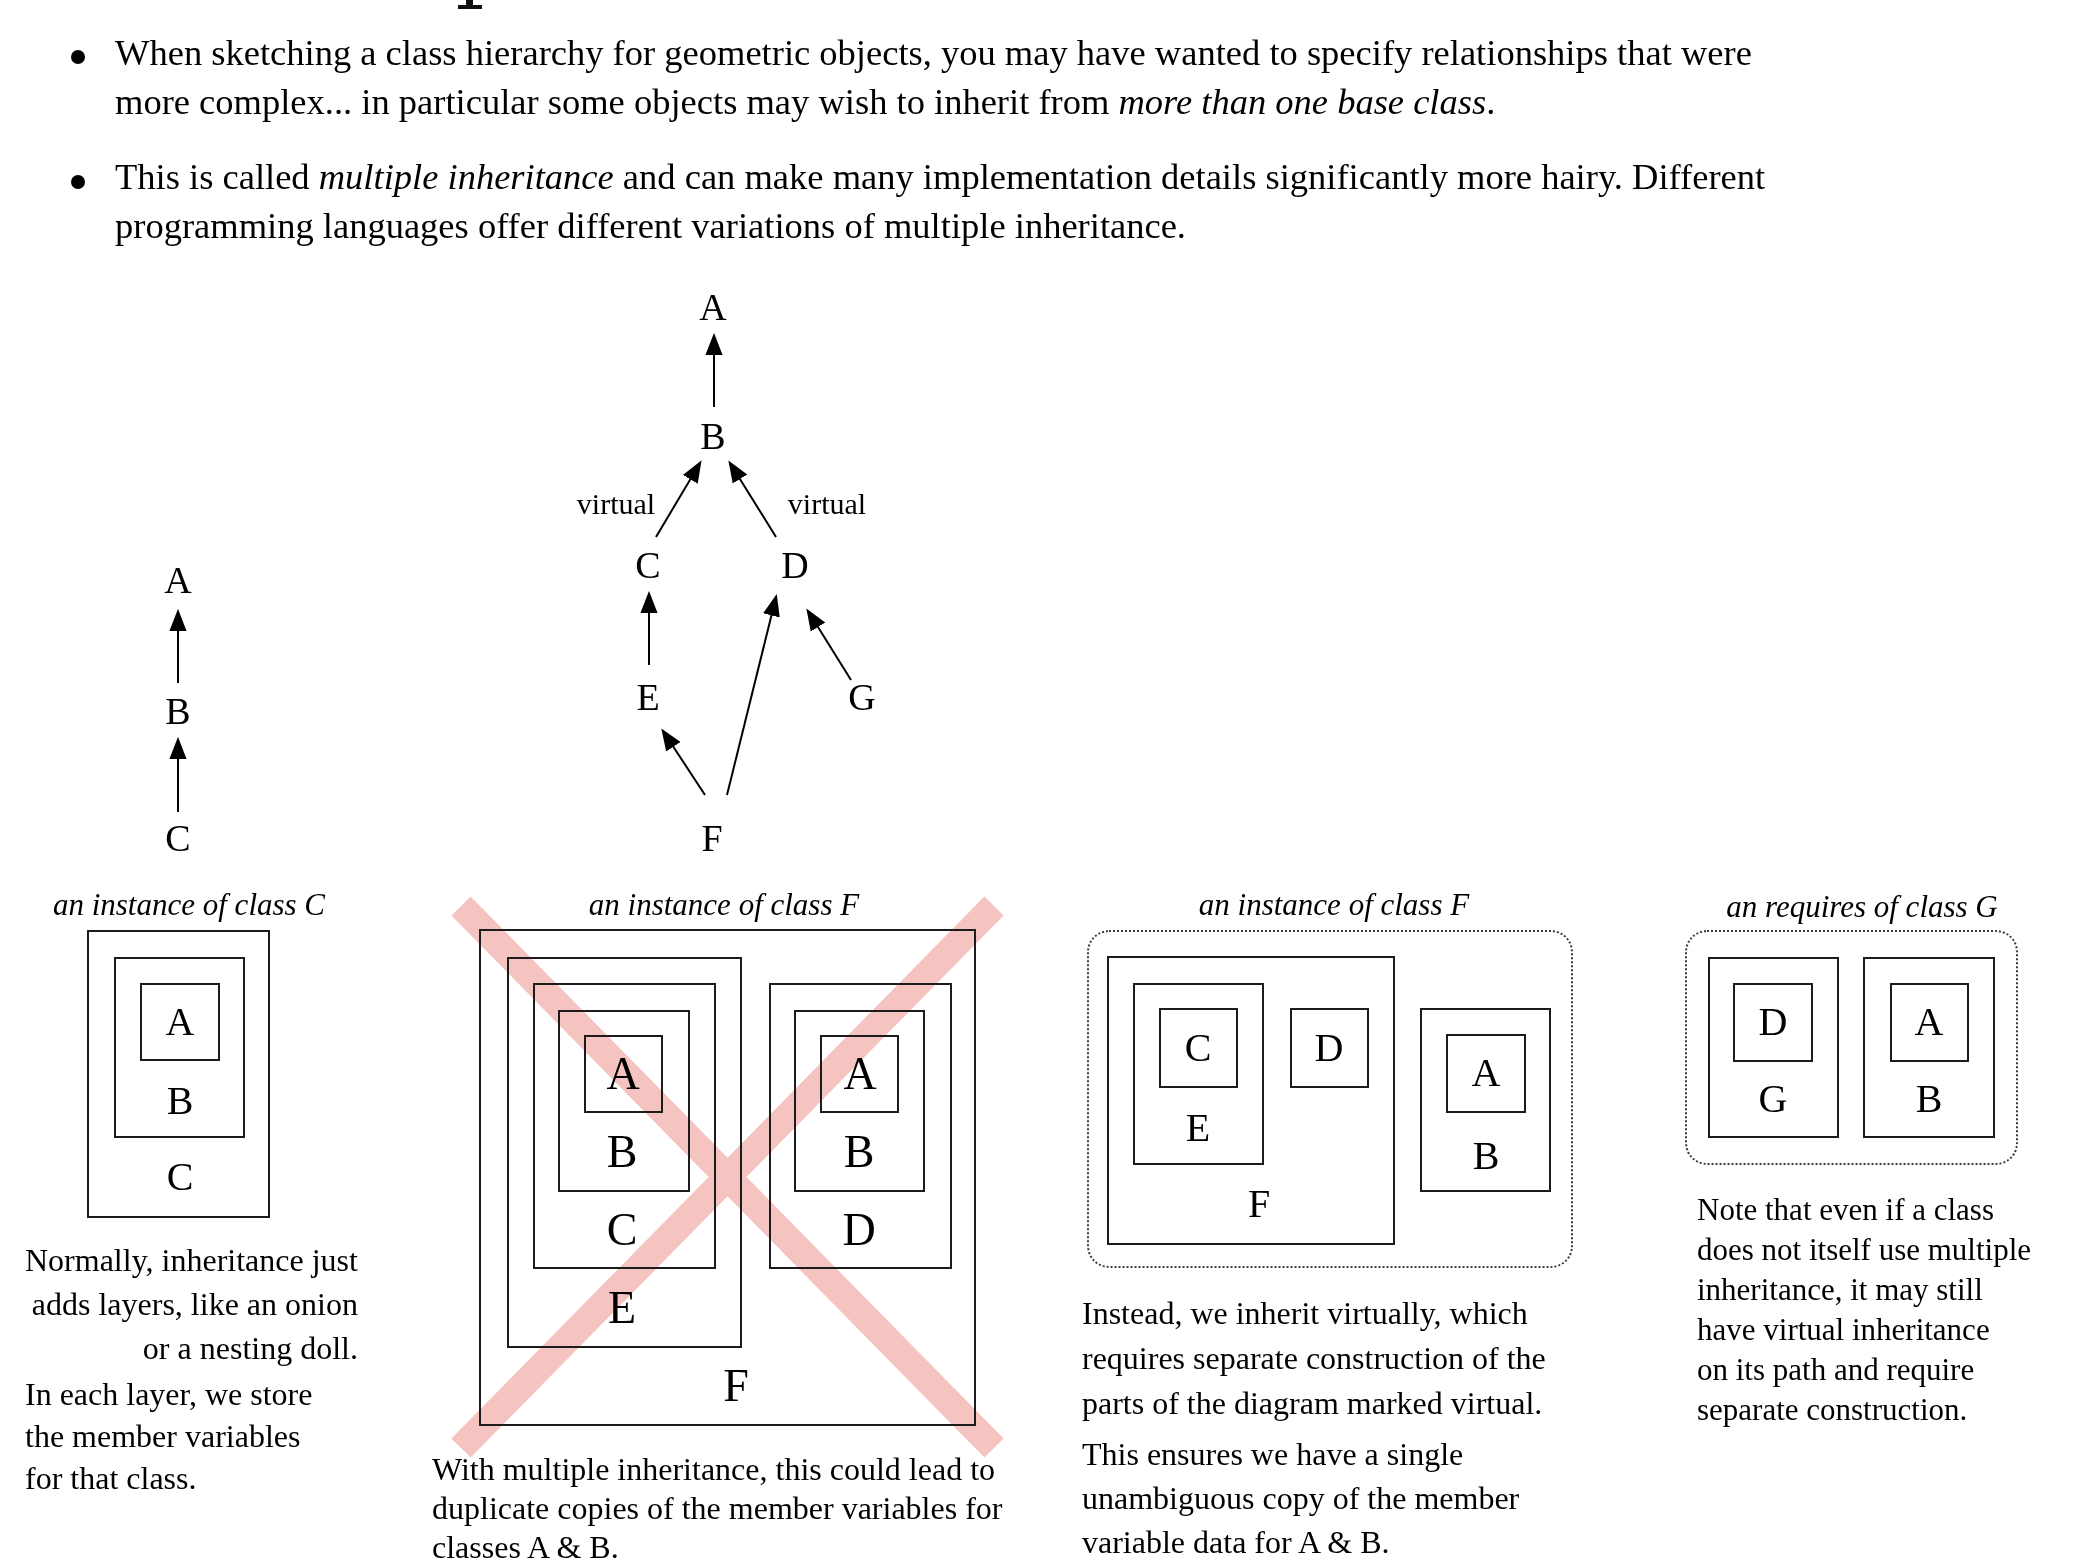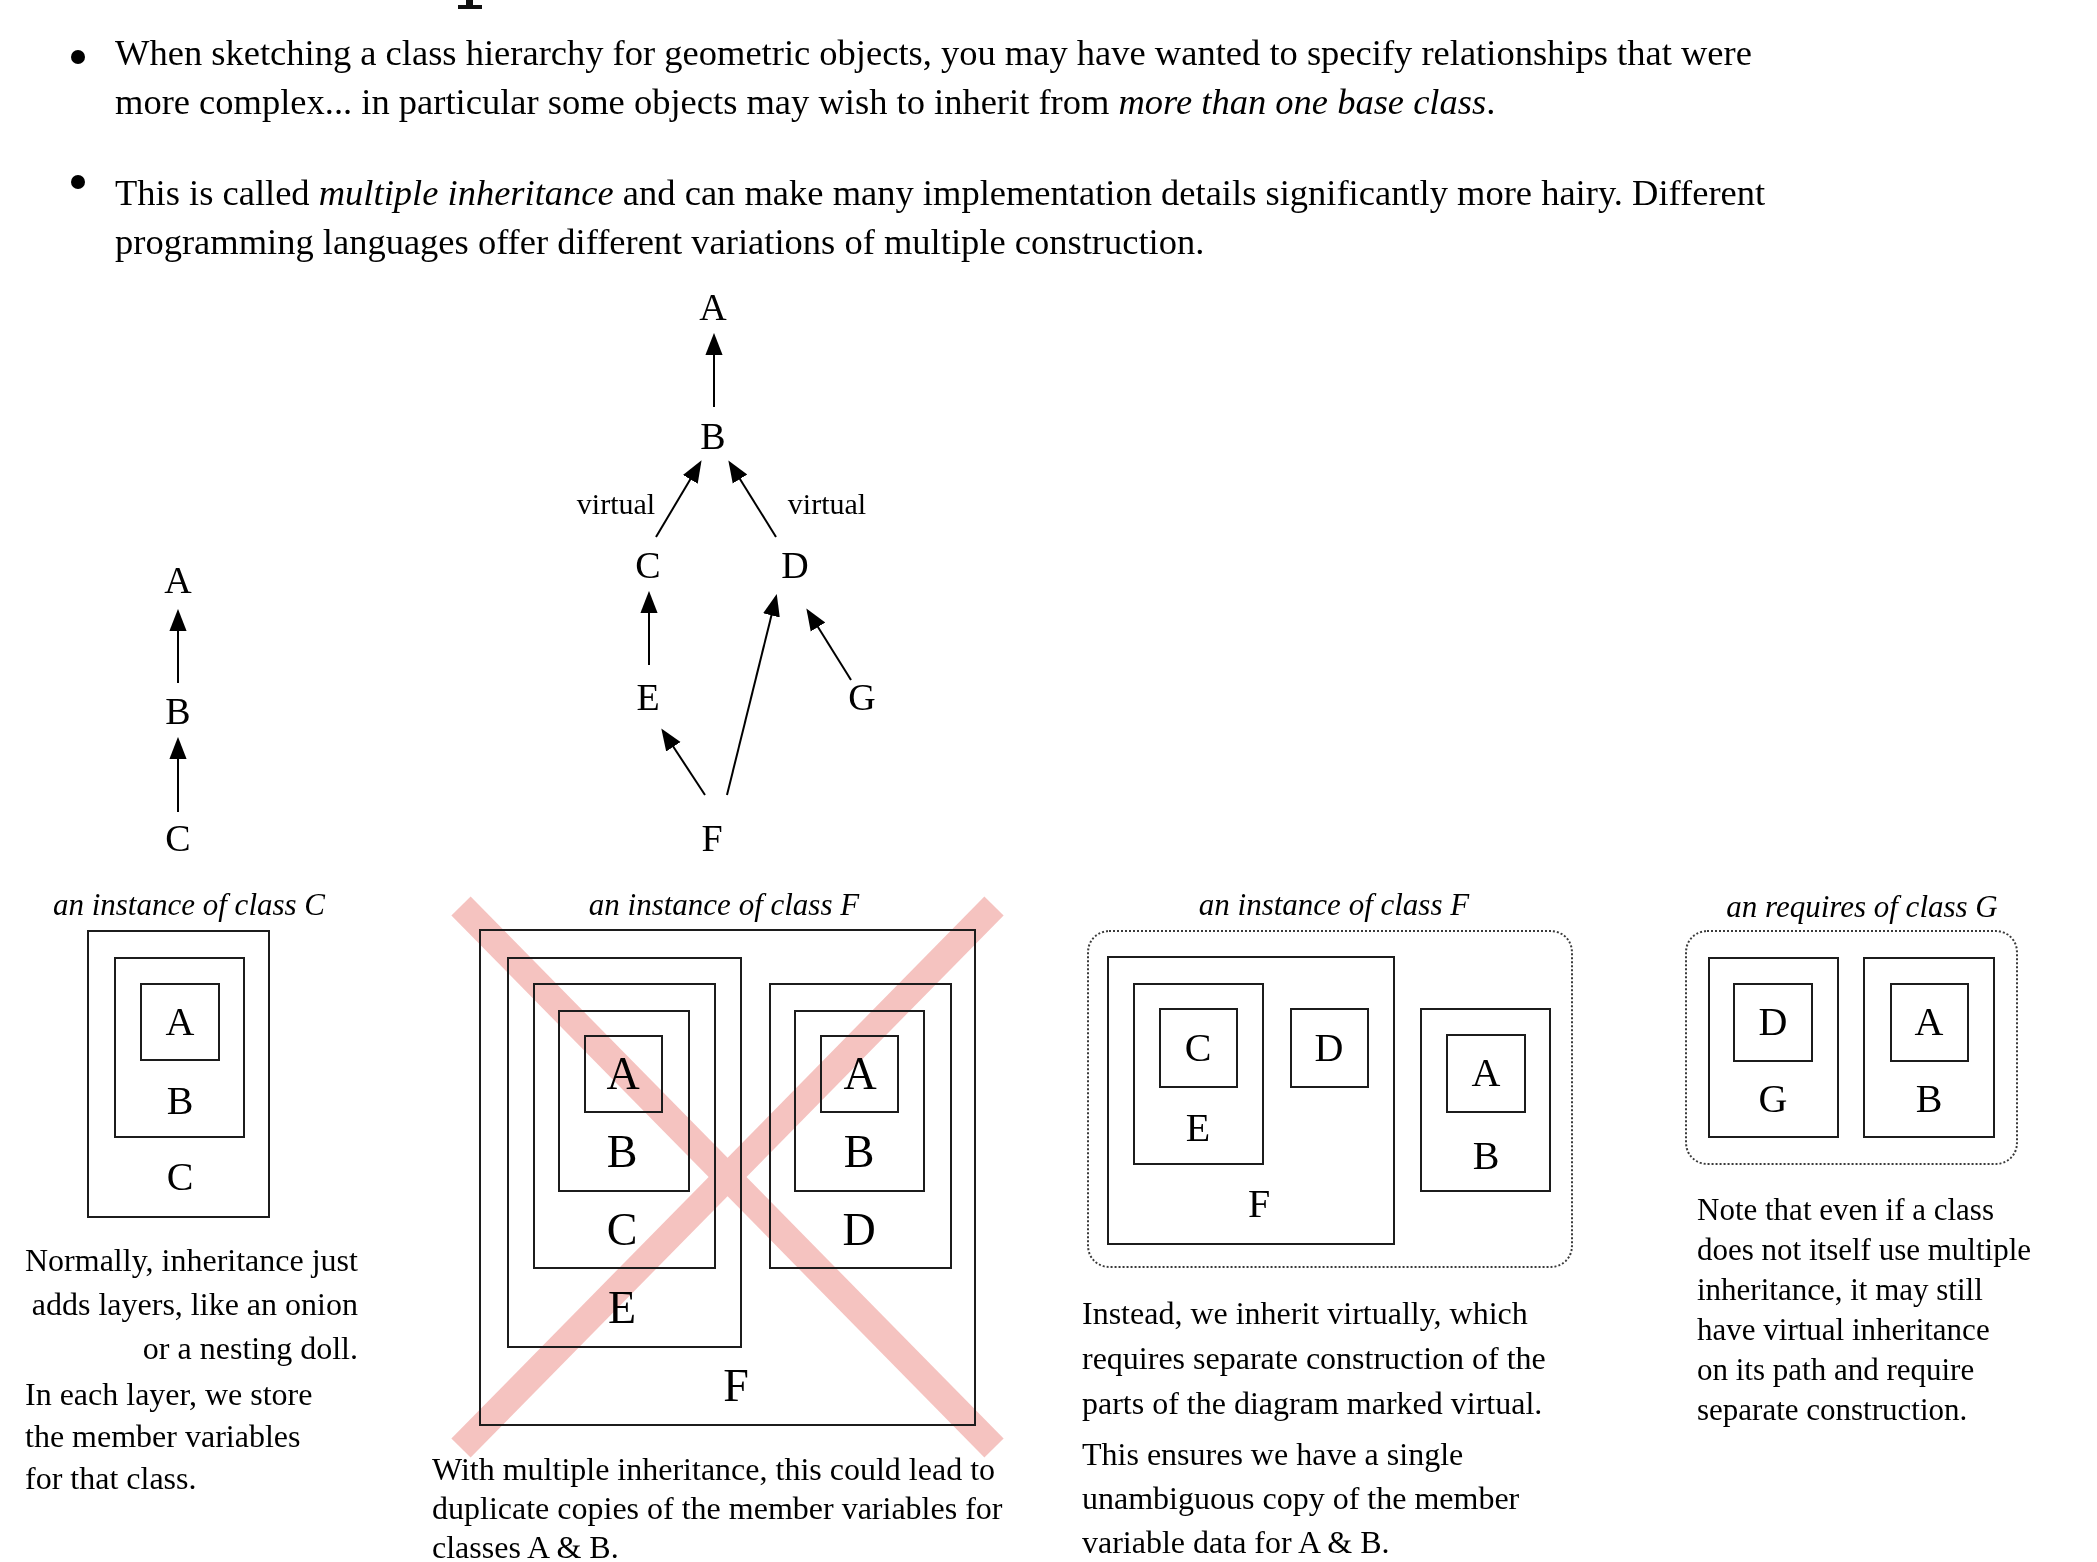--- a/index.html
+++ b/index.html
@@ -53,23 +53,23 @@
 
   <div class="frag" style="left:466px;top:0;width:7px;height:6px;"></div>
   <div class="frag" style="left:458px;top:5px;width:24px;height:4px;"></div>
 
   <div class="bullet-dot" style="left:71px;top:50px;"></div>
   <div class="bullet-text" style="top:28px;">
     <div><span>When sketching a class hierarchy for geometric objects, you may have wanted to specify relationships that were</span></div>
     <div><span>more complex... in particular some objects may wish to inherit from </span><span class="it">more than one base class</span><span>.</span></div>
   </div>
   <div class="bullet-dot" style="left:71px;top:175px;"></div>
-  <div class="bullet-text" style="top:152px;margin-top:16px;">
+  <div class="bullet-text" style="top:152px;">
     <div><span>This is called </span><span class="it">multiple inheritance</span><span> and can make many implementation details significantly more hairy. Different</span></div>
-    <div><span>programming languages offer different variations of multiple construction.</span></div>
+    <div><span>programming languages offer different variations of multiple inheritance.</span></div>
   </div>
 
   <span class="node" style="left:178px;top:580px;">A</span>
   <span class="node" style="left:178px;top:711px;">B</span>
   <span class="node" style="left:178px;top:838px;">C</span>
 
   <span class="node" style="left:713px;top:307px;">A</span>
   <span class="node" style="left:713px;top:436px;">B</span>
   <span class="vlabel" style="left:616px;top:488px;">virtual</span>
   <span class="vlabel" style="left:827px;top:488px;">virtual</span>

